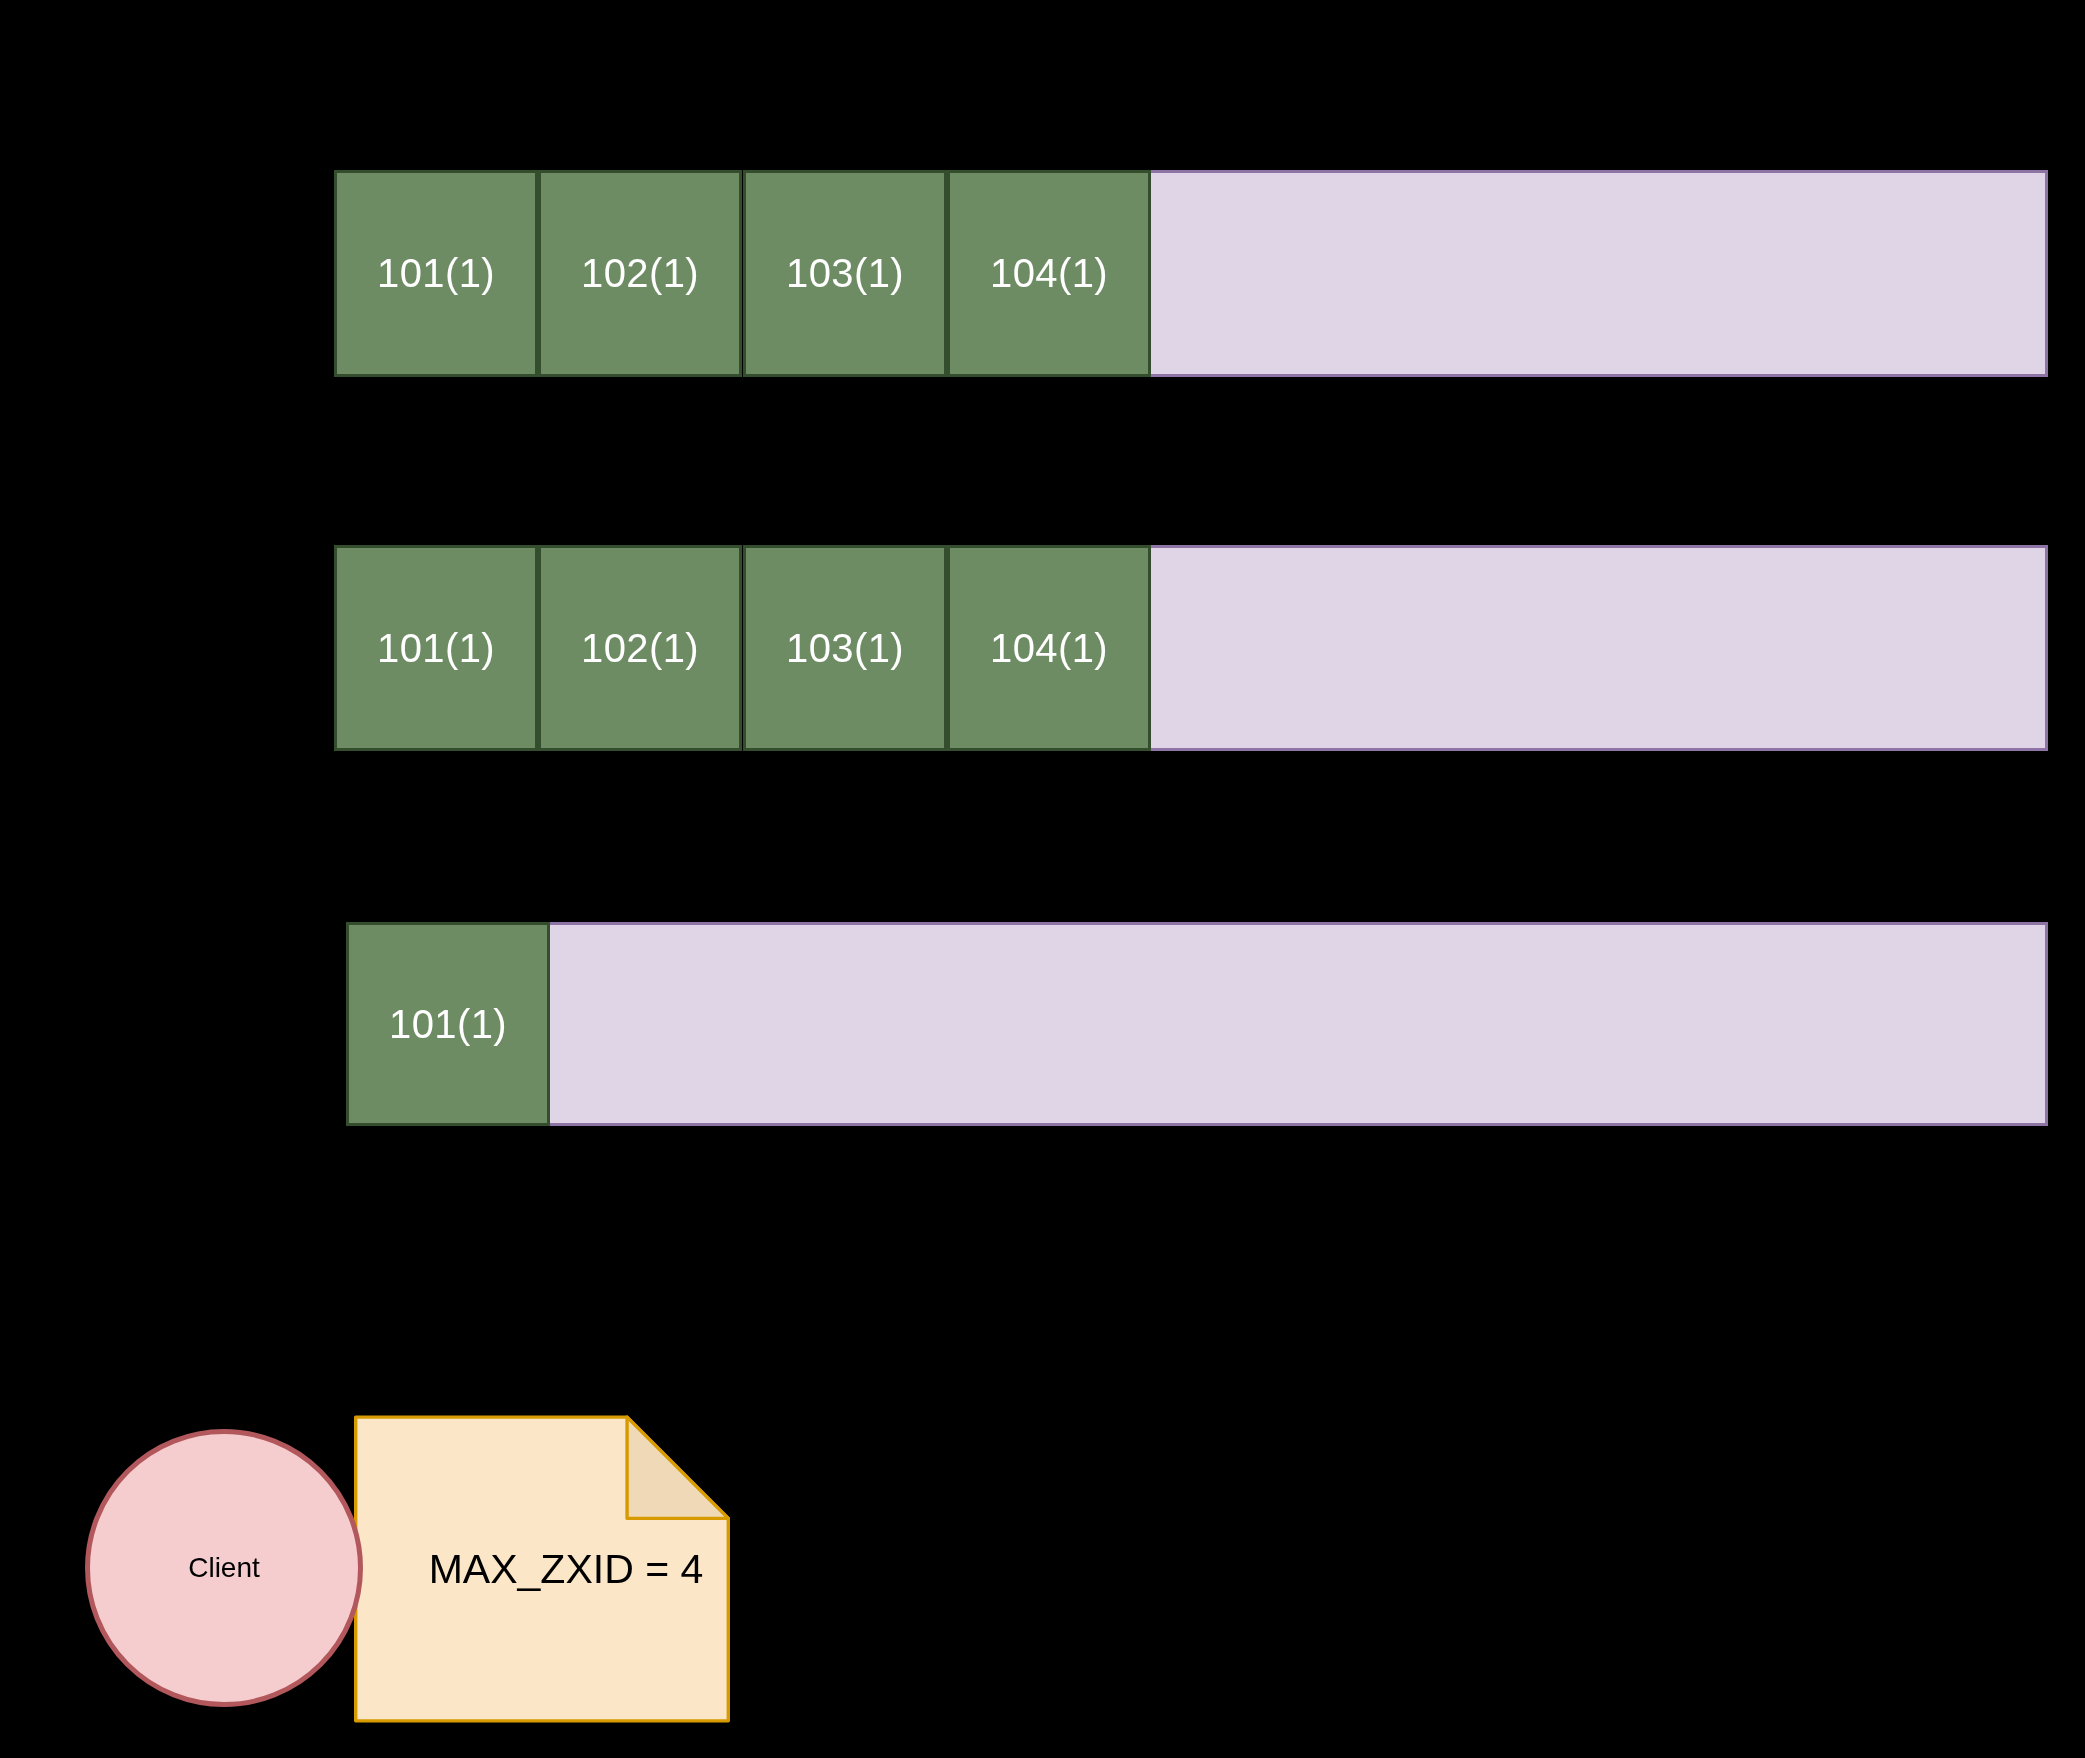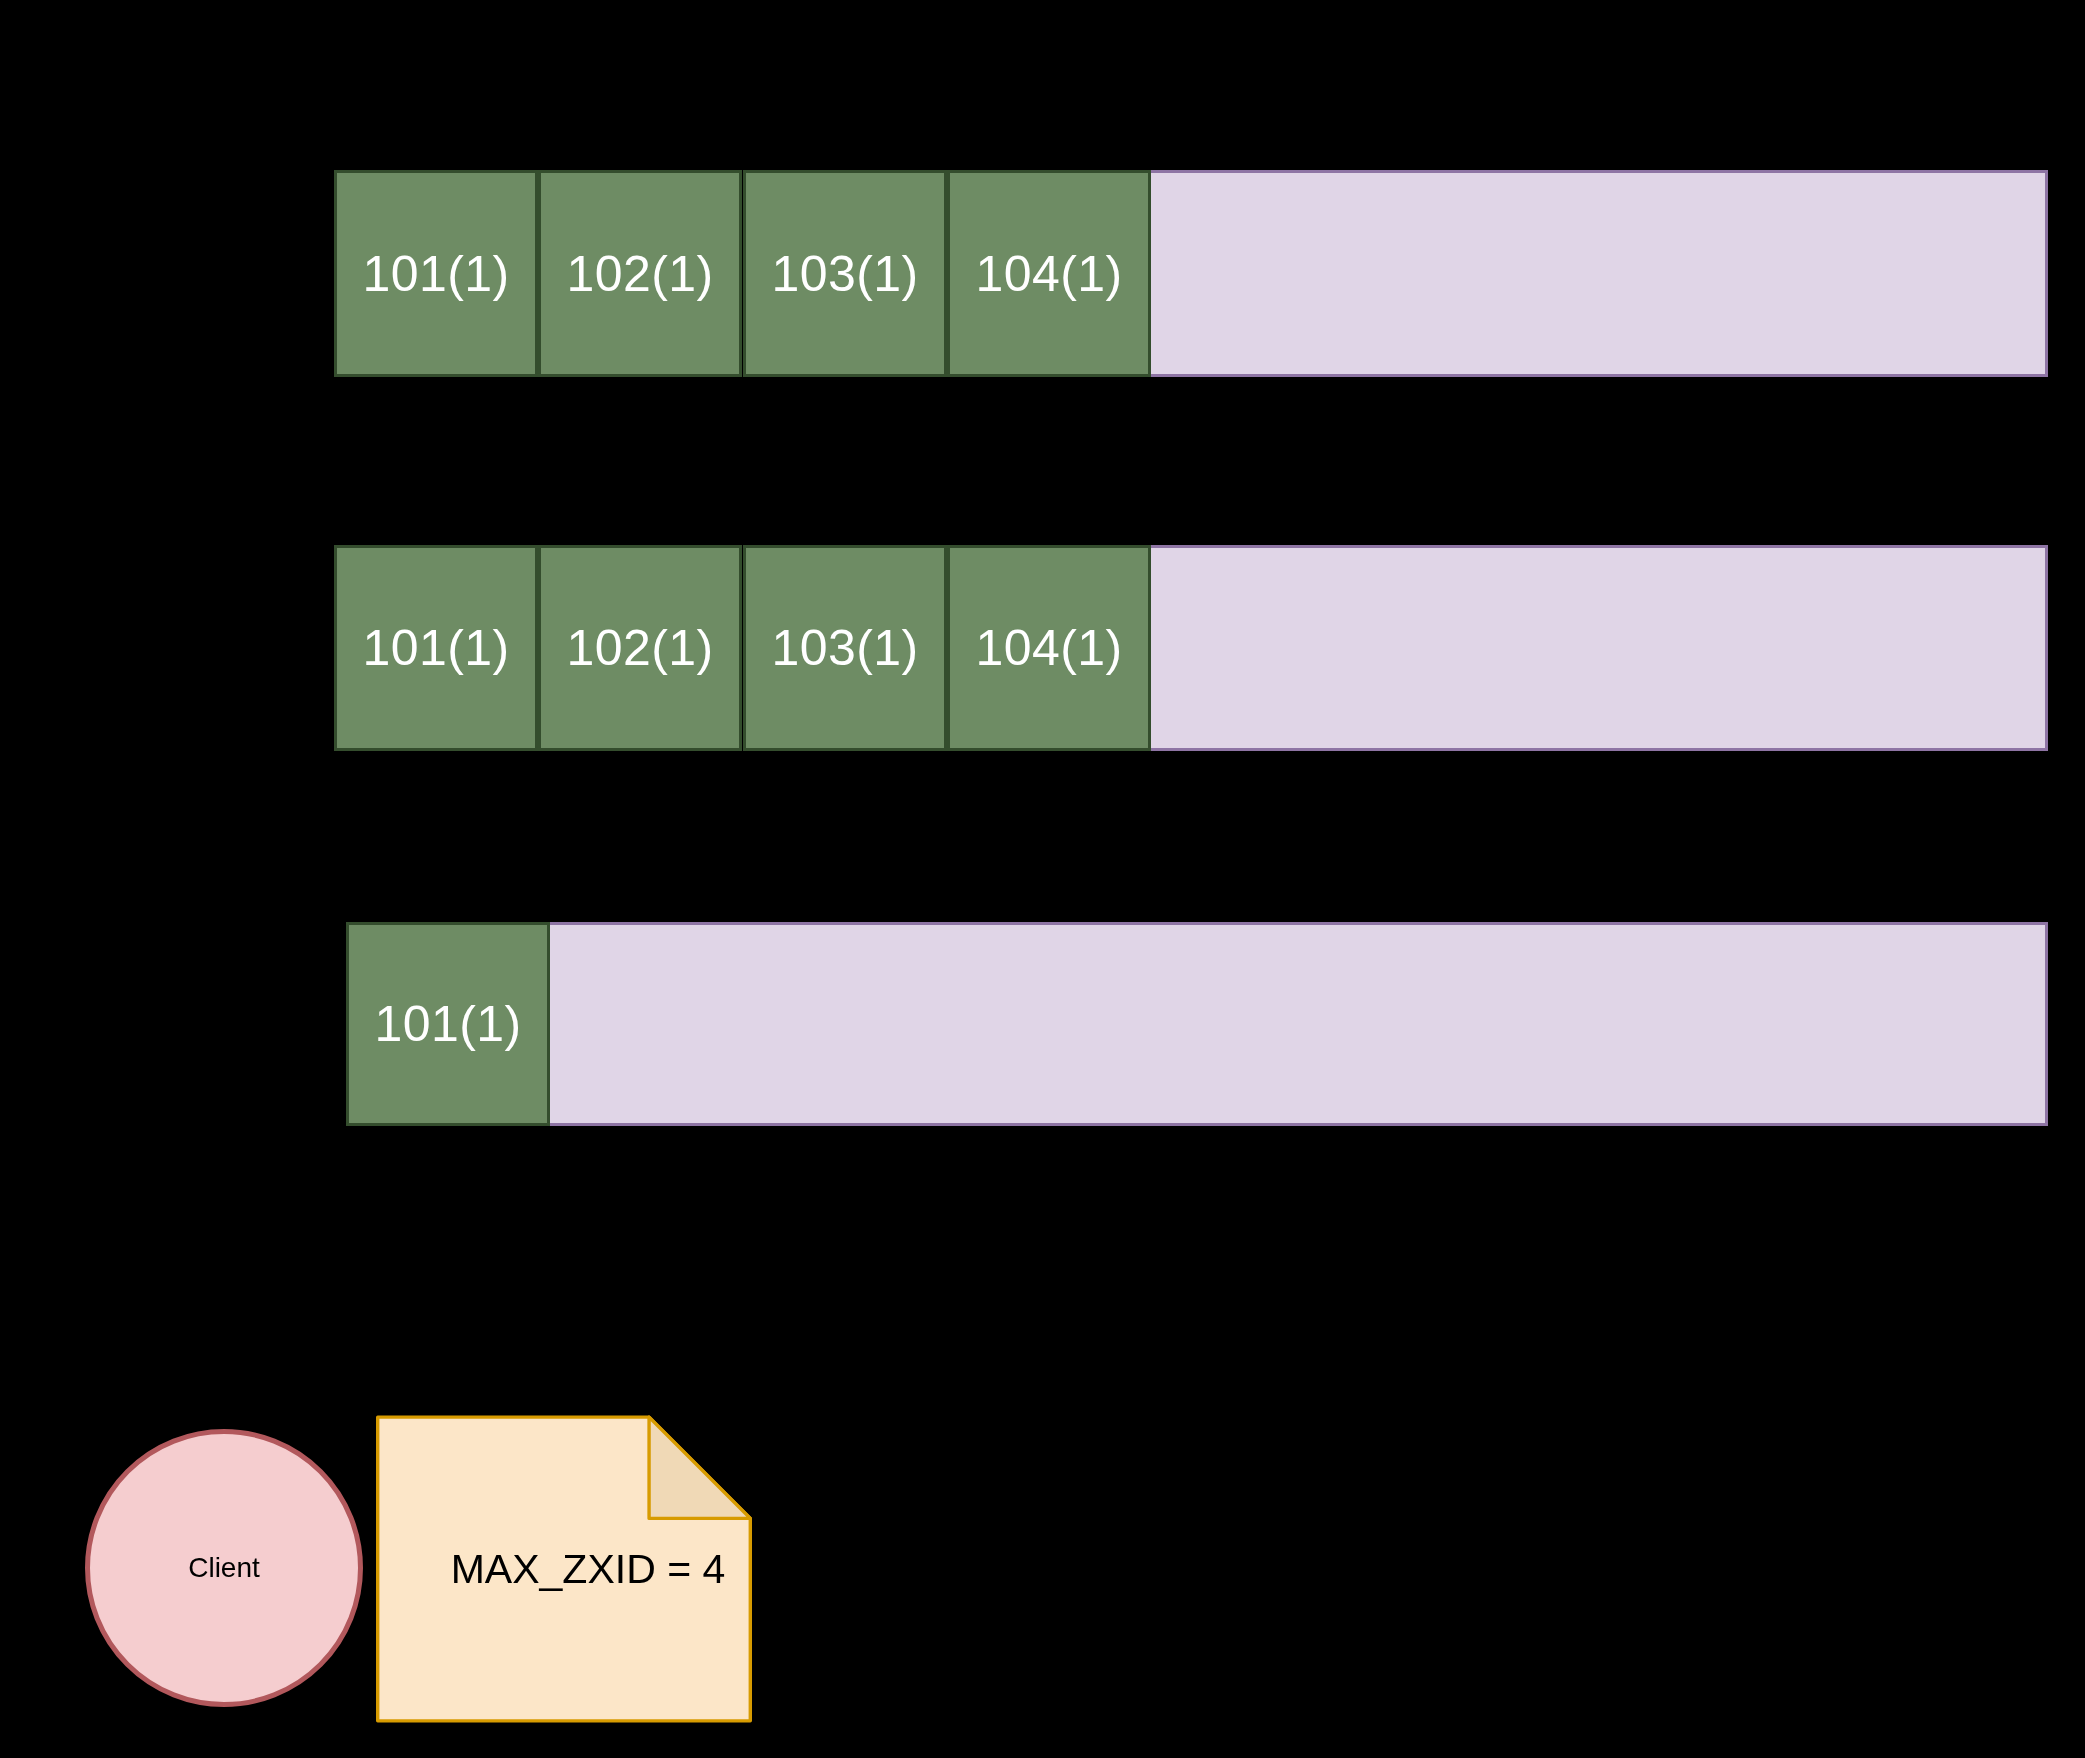--- a/index.html
+++ b/index.html
@@ -23,21 +23,21 @@
     background:#6E8C64;
     border:3.4px solid #344D2D;
     box-sizing:border-box;
     display:flex;
     align-items:center;
     justify-content:center;
     z-index:2;
   }
   .log-cell span{
     color:#FFFFFF;
-    font-size:50px;
+    font-size:40px;
     letter-spacing:0.4px;
   }
   .log-empty{
     position:absolute;
     top:0;
     height:100%;
     background:#E0D5E7;
     border:3.4px solid #8E74A4;
     box-sizing:border-box;
     z-index:1;
@@ -56,21 +56,21 @@
     align-items:center;
     justify-content:center;
     z-index:6;
   }
   .client-node span{
     color:#000000;
     font-size:28px;
   }
   .note-shape{
     position:absolute;
-    left:376px;
+    left:354px;
     top:1415px;
     width:424px;
     height:308px;
     z-index:4;
     text-decoration:underline;
   }
   .note-shape svg{position:absolute;left:0;top:0;}
   .note-text{
     position:absolute;
     left:0;top:0;

